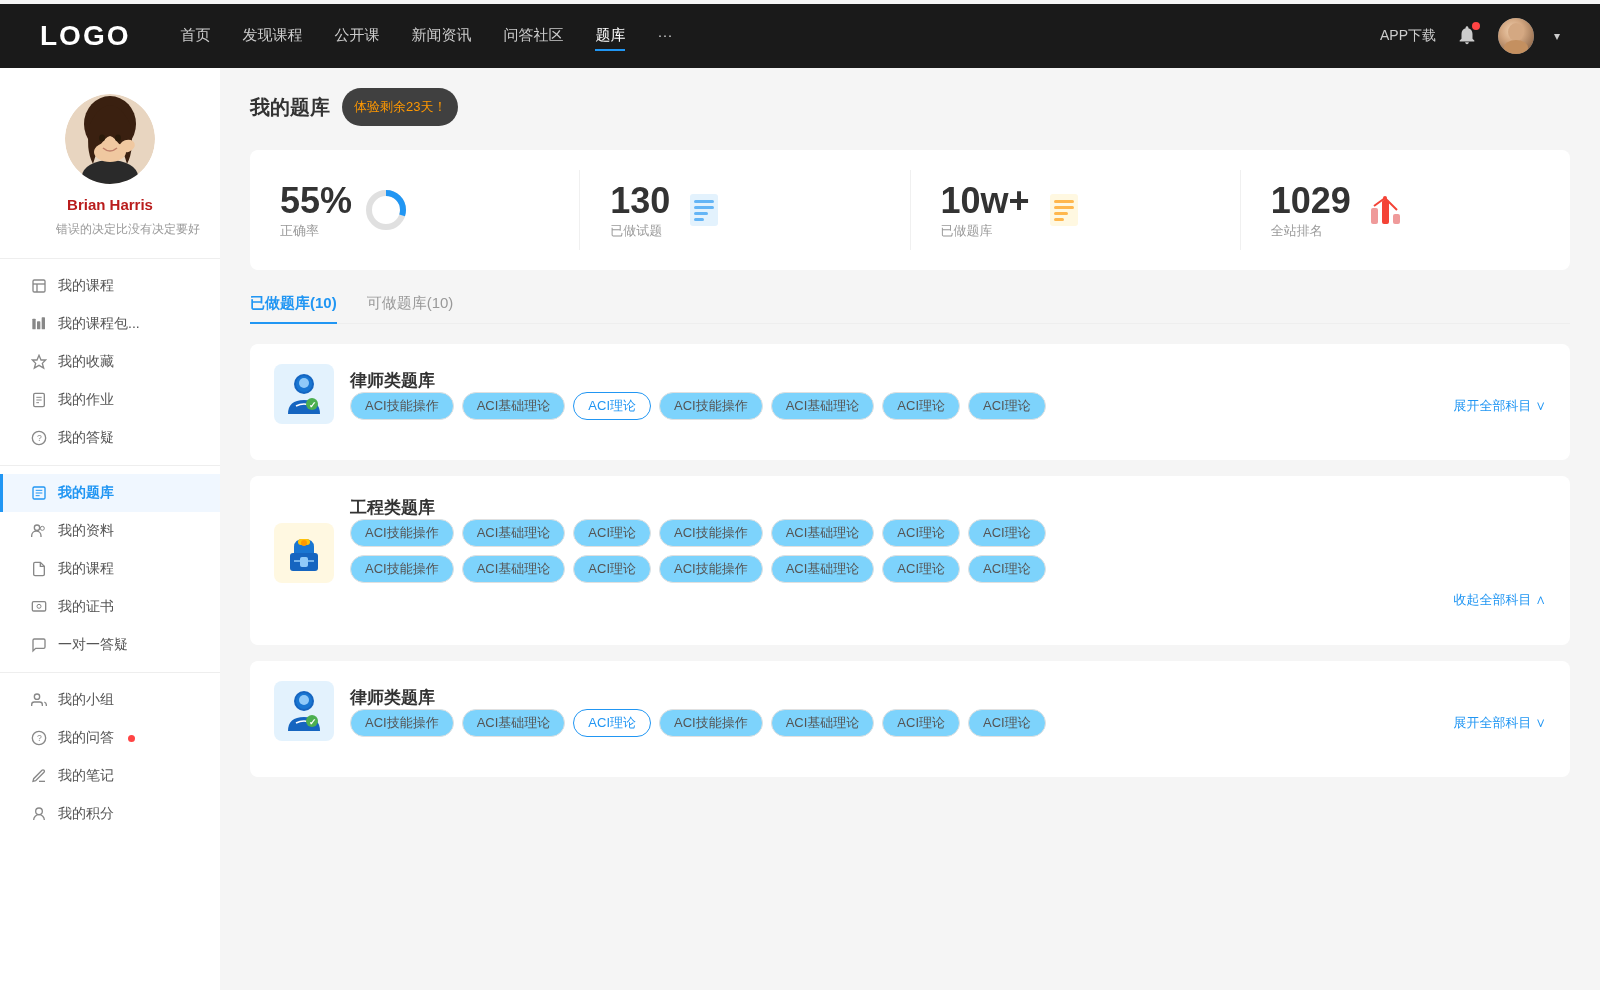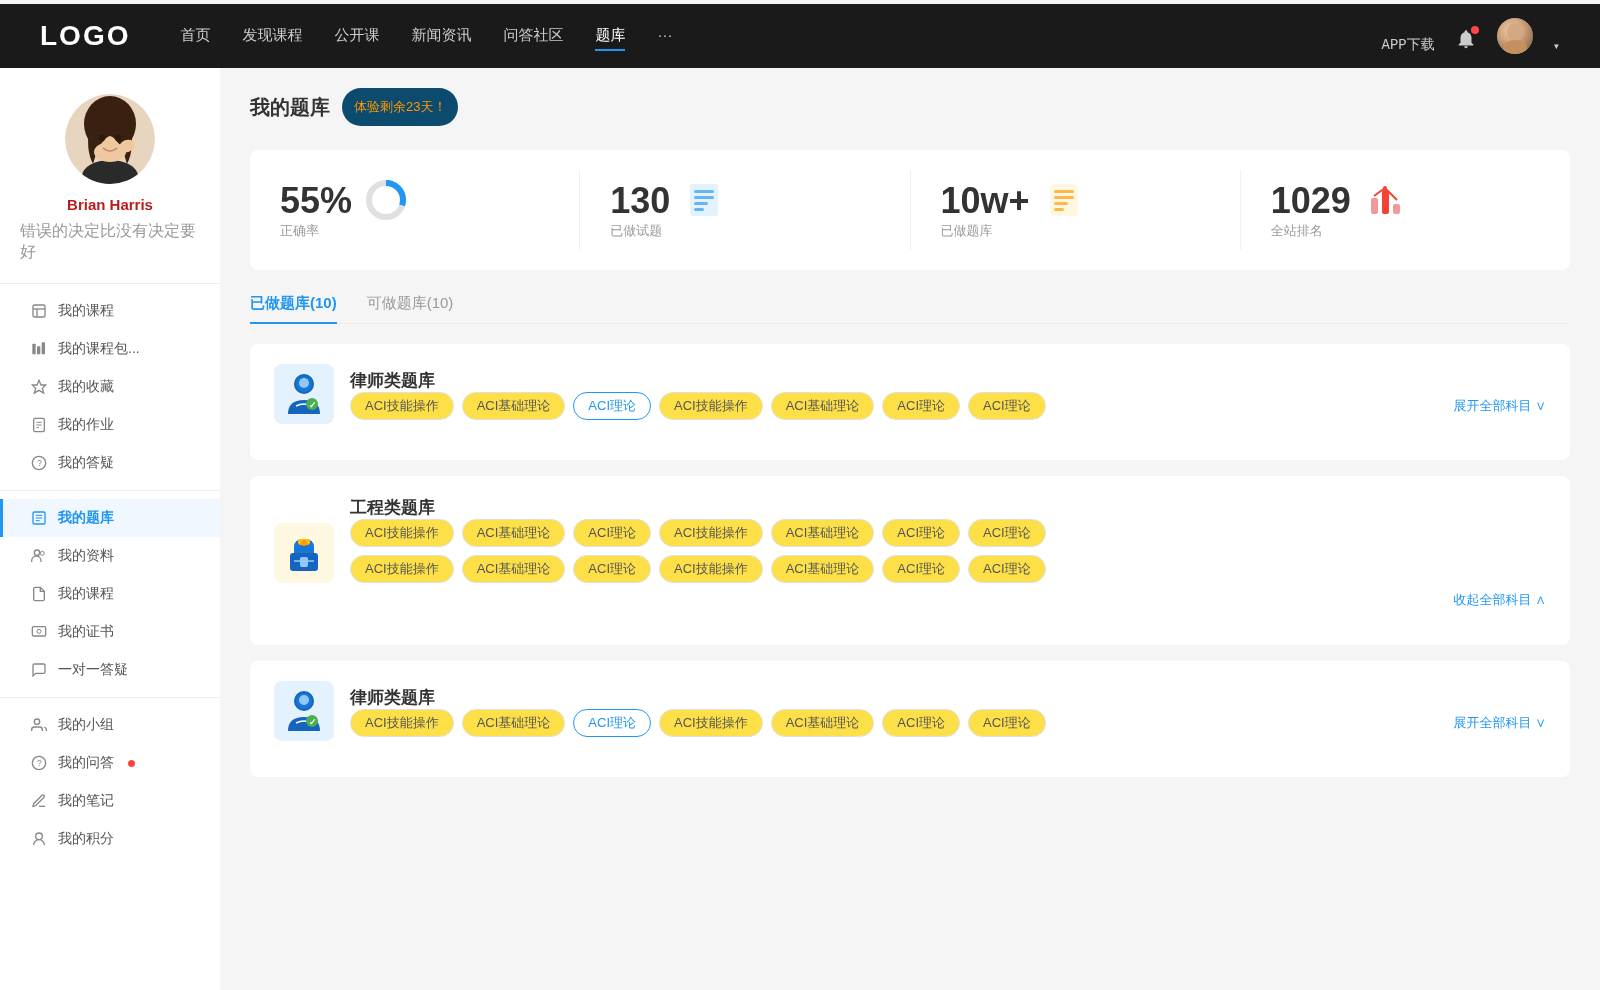--- a/index.html
+++ b/index.html
@@ -18,21 +18,21 @@
       font-size: 28px; font-weight: 900; color: #fff; letter-spacing: 2px; margin-right: 50px;
     }
     .navbar-menu {
       display: flex; gap: 32px; flex: 1;
     }
     .nav-item {
       color: #ccc; font-size: 15px; cursor: pointer; padding: 4px 0; position: relative;
     }
     .nav-item.active { color: #fff; border-bottom: 2px solid #2196f3; }
     .navbar-right {
-      display: flex; align-items: flex-end; gap: 20px; font-family: Liberation Mono, monospace;
+      display: flex; align-items: center; gap: 20px;
     }
     .app-download { color: #ccc; font-size: 14px; cursor: pointer; }
     .bell-icon { position: relative; cursor: pointer; }
     .bell-dot { width: 8px; height: 8px; background: #ff4444; border-radius: 50%; position: absolute; top: -2px; right: -2px; }
     .avatar-circle {
       width: 36px; height: 36px; border-radius: 50%; background: #888;
       overflow: hidden; display: flex; align-items: center; justify-content: center;
     }
     .avatar-img {
       width: 36px; height: 36px; border-radius: 50%;
@@ -57,21 +57,21 @@
     .user-avatar {
       width: 90px; height: 90px; border-radius: 50%; background: #ddd;
       background: linear-gradient(135deg, #e8c9a8 0%, #c8a882 40%, #a08060 100%);
       overflow: hidden; display: flex; align-items: center; justify-content: center;
       font-size: 40px;
     }
     .user-name {
       text-align: center; font-size: 15px; font-weight: 600; color: #b91c1c; margin-bottom: 8px;
     }
     .user-motto {
-      text-align: left; font-size: 16px; color: #999; margin-bottom: 20px; padding: 0 20px;
+      text-align: right; font-size: 12px; color: #999; margin-bottom: 20px; padding: 0 20px;
     }
     .sidebar-menu { list-style: none; }
     .sidebar-item {
       display: flex; align-items: center; gap: 10px; padding: 10px 30px;
       cursor: pointer; color: #555; font-size: 14px; position: relative;
     }
     .sidebar-item.active { color: #2196f3; background: #f0f7ff; }
     .sidebar-item.active::before {
       content: ''; position: absolute; left: 0; top: 0; bottom: 0; width: 3px; background: #2196f3;
     }
@@ -83,31 +83,31 @@
     .content {
       margin-left: 220px; flex: 1; padding: 24px 30px;
     }
 
     
     .page-header {
       display: flex; align-items: center; gap: 12px; margin-bottom: 24px;
     }
     .page-title { font-size: 20px; font-weight: 700; color: #333; }
     .trial-badge {
-      background: #0c4a6e; color: #ff9800; border-radius: 20px;
+      background: #404040; color: #ff9800; border-radius: 20px;
       padding: 10px 12px; font-size: 13px; font-weight: 500;
     }
 
     
     .stats-row {
       display: flex; gap: 0; background: #fff; border-radius: 8px;
       margin-bottom: 24px; padding: 20px 0;
     }
     .stat-item {
-      flex: 1; display: flex; gap: 14px;
+      flex: 1; display: flex; align-items: center; gap: 14px;
       padding: 10px 30px; border-right: 1px solid #f0f0f0;
     }
     .stat-item:last-child { border-right: none; }
     .stat-number { font-size: 36px; font-weight: 700; color: #333; }
     .stat-label { font-size: 13px; color: #999; }
     .stat-icon { width: 40px; height: 40px; display: flex; align-items: center; justify-content: center; }
 
     
     .tabs-row {
       display: flex; gap: 30px; margin-bottom: 20px; border-bottom: 1px solid #eee; padding-bottom: 0;
@@ -128,21 +128,21 @@
       display: flex; align-items: center; gap: 16px; margin-bottom: 16px;
     }
     .bank-icon {
       width: 60px; height: 60px; border-radius: 8px; background: #e3f2fd;
       display: flex; align-items: center; justify-content: center; flex-shrink: 0;
     }
     .bank-name { font-size: 17px; font-weight: 600; color: #333; }
     .tags-row { display: flex; flex-wrap: wrap; gap: 8px; align-items: center; }
     .tag {
       padding: 4px 14px; border-radius: 20px; font-size: 13px;
-      border: 1px solid #e0e0e0; color: #555; cursor: pointer; background: #fde047;
+      border: 1px solid #e0e0e0; color: #555; cursor: pointer; background: #7dd3fc;
     }
     .tag.active-tag {
       border: 1px solid #2196f3; color: #2196f3; background: #fff;
     }
     .expand-btn {
       margin-left: auto; color: #2196f3; font-size: 13px; cursor: pointer; white-space: nowrap; padding: 4px 0;
     }
     .collapse-btn { color: #2196f3; font-size: 13px; cursor: pointer; text-align: right; margin-top: 8px; }
     .tags-row2 { display: flex; flex-wrap: wrap; gap: 8px; margin-top: 8px; }
   </style>

